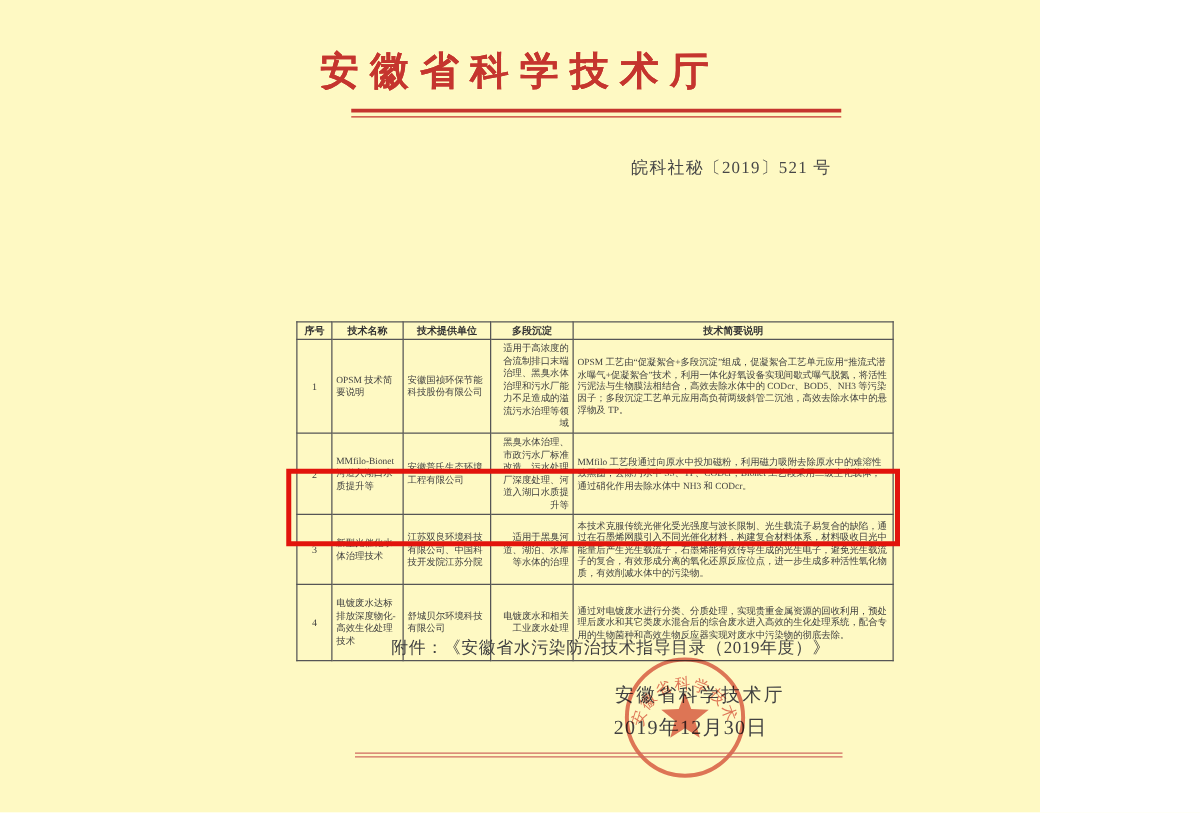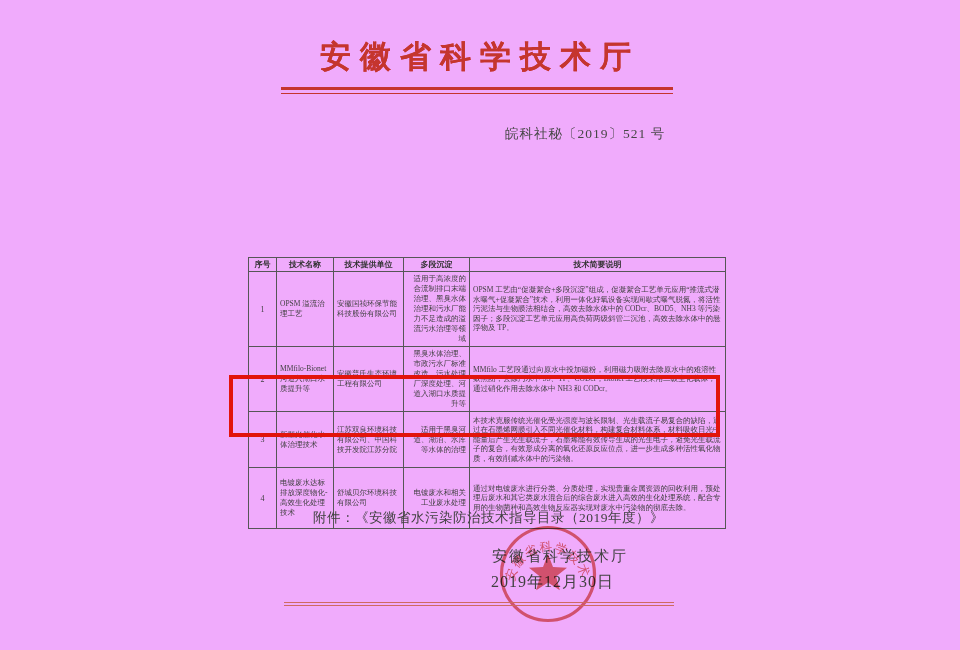--- a/index.html
+++ b/index.html
@@ -1,23 +1,23 @@
 <!DOCTYPE html>
 <html><head>
 <meta charset="utf-8">
 <style>
   * { margin: 0; padding: 0; box-sizing: border-box; }
   html, body { background: #ffffff; }
   body { font-family: "Liberation Serif", "DejaVu Serif", serif; }
 
   .page {
     position: relative;
-    width: 960px;
+    width: 832px;
     height: 650px;
-    background: #f0abfc;
+    background: #fef9c3;
     overflow: hidden;
     color: #3b3b3b;
   }
 
   
   .letterhead {
     position: absolute;
     top: 36px; left: 0; width: 100%;
     text-align: center;
     font-size: 31px;
@@ -45,21 +45,21 @@
     text-align: center;
     font-weight: bold;
     font-size: 17.5px;
     line-height: 24px;
     color: #353535;
   }
 
   
   .dir-table {
     position: absolute;
-    top: 257px; left: 248px;
+    top: 257px; left: 237px;
     width: 477px;
     border-collapse: collapse;
     table-layout: fixed;
     font-size: 7.5px;
     color: #3f3f3f;
   }
   .dir-table th, .dir-table td {
     border: 1px solid #565656;
     padding: 2px 3px;
     vertical-align: middle;
@@ -162,21 +162,21 @@
         <th>序号</th>
         <th>技术名称</th>
         <th>技术提供单位</th>
         <th>多段沉淀</th>
         <th>技术简要说明</th>
       </tr>
     </thead>
     <tbody>
       <tr class="row-1">
         <td class="cell-no">1</td>
-        <td class="cell-name">OPSM 溢流治理工艺</td>
+        <td class="cell-name">OPSM 技术简要说明</td>
         <td class="cell-prov">安徽国祯环保节能科技股份有限公司</td>
         <td class="cell-scope">适用于高浓度的合流制排口末端治理、黑臭水体治理和污水厂能力不足造成的溢流污水治理等领域</td>
         <td class="cell-sum">OPSM 工艺由“促凝絮合+多段沉淀”组成，促凝絮合工艺单元应用“推流式潜水曝气+促凝絮合”技术，利用一体化好氧设备实现间歇式曝气脱氮，将活性污泥法与生物膜法相结合，高效去除水体中的 CODcr、BOD5、NH3 等污染因子；多段沉淀工艺单元应用高负荷两级斜管二沉池，高效去除水体中的悬浮物及 TP。</td>
       </tr>
       <tr class="row-2">
         <td class="cell-no">2</td>
         <td class="cell-name">MMfilo-Bionet 河道入湖口水质提升等</td>
         <td class="cell-prov">安徽普氏生态环境工程有限公司</td>
         <td class="cell-scope">黑臭水体治理、市政污水厂标准改造、污水处理厂深度处理、河道入湖口水质提升等</td>
         <td class="cell-sum">MMfilo 工艺段通过向原水中投加磁粉，利用磁力吸附去除原水中的难溶性致黑团，去除污水中 SS、TP、CODcr；Bionet 工艺段采用二级生化载体，通过硝化作用去除水体中 NH3 和 CODcr。</td>

